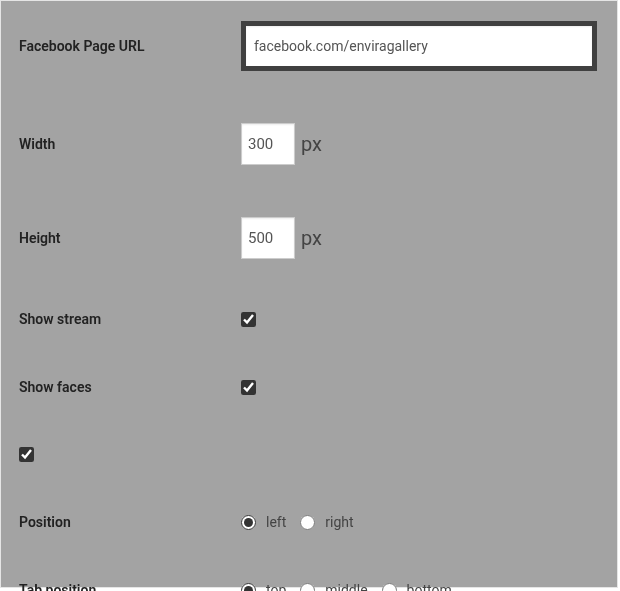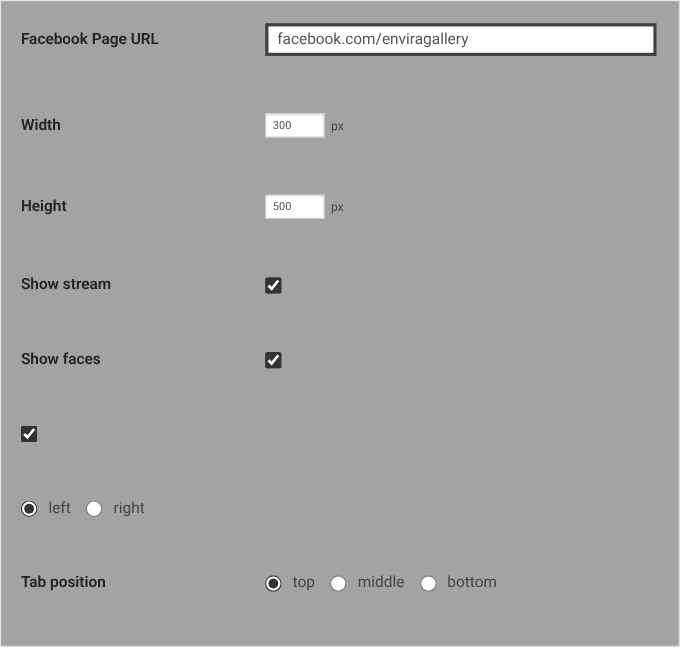--- a/index.html
+++ b/index.html
@@ -38,42 +38,42 @@
       flex-shrink: 0;
     }
     .field {
       display: flex;
       align-items: center;
       gap: 6px;
     }
     .text-input-wide {
       width: 356px;
       height: 30px;
-      border: 3px solid #404040;
+      border: 5px solid #404040;
       background: #fff;
-      padding: 4px 8px;
+      padding: 20px 8px;
       font-size: 14px;
       color: #555;
       font-family: inherit;
       box-shadow: inset 0 1px 2px rgba(0,0,0,0.07);
     }
     .num-input {
       width: 54px;
-      height: 22px;
+      height: 42px;
       border: 1px solid #ccc;
       background: #fff;
       padding: 4px 6px;
-      font-size: 10px;
+      font-size: 15px;
       color: #555;
       font-family: inherit;
       box-shadow: inset 0 1px 2px rgba(0,0,0,0.07);
     }
     .unit {
       color: #444;
-      font-size: 11px;
+      font-size: 20px;
     }
     input[type="checkbox"] {
       width: 15px;
       height: 15px;
       cursor: pointer;
       accent-color: #333;
     }
     input[type="radio"] {
       width: 15px;
       height: 15px;
@@ -134,20 +134,21 @@
     </div>
   </div>
 
   <div class="form-row">
     <div class="field">
       <input type="checkbox" checked="" style="">
     </div>
   </div>
 
   <div class="form-row">
+    <div class="label">Position</div>
     <div class="field radio-group">
       <input type="radio" name="position" checked="" style="">
       <span class="radio-label">left</span>
       <input type="radio" name="position" style="">
       <span class="radio-label">right</span>
     </div>
   </div>
 
   <div class="form-row">
     <div class="label">Tab position</div>

